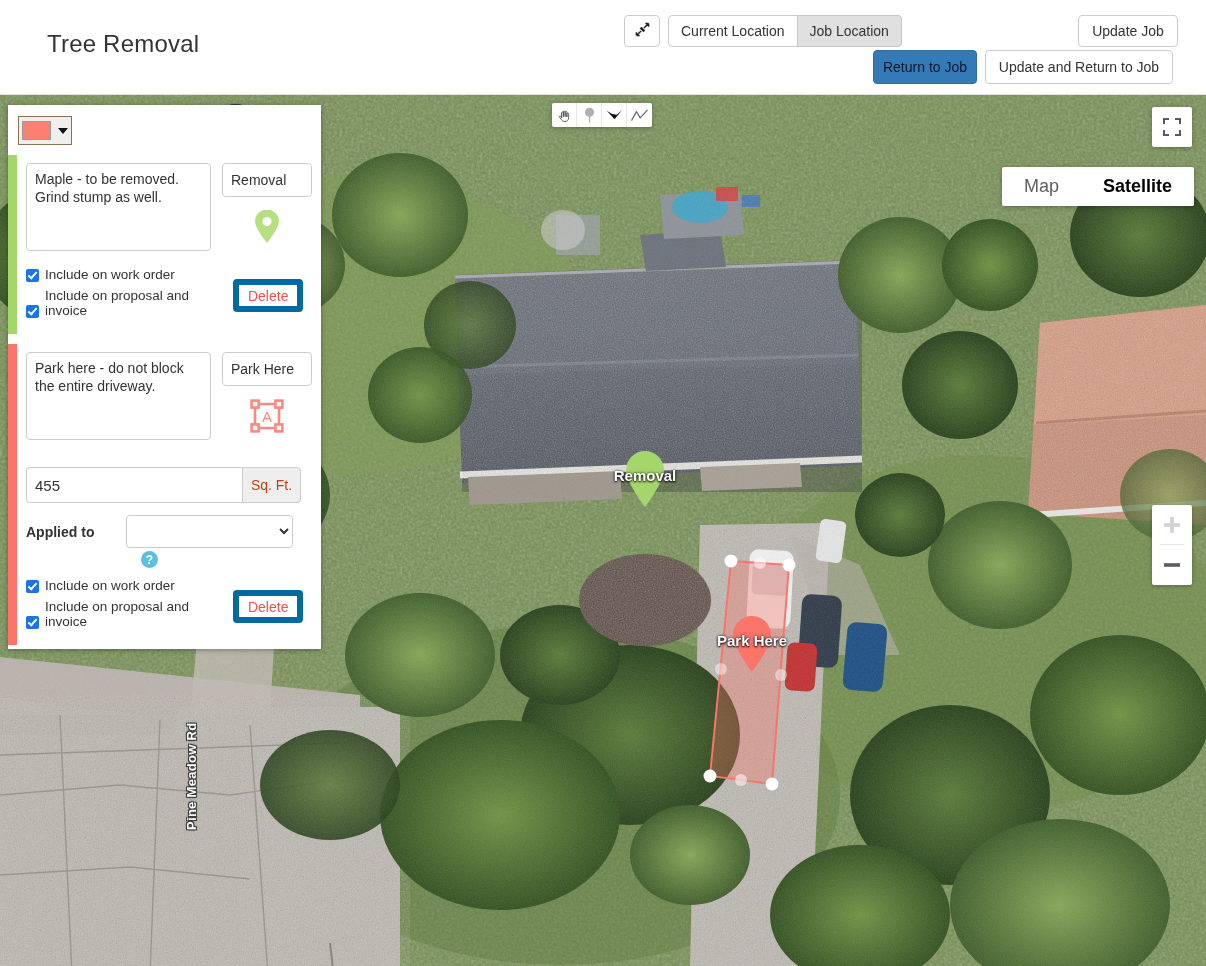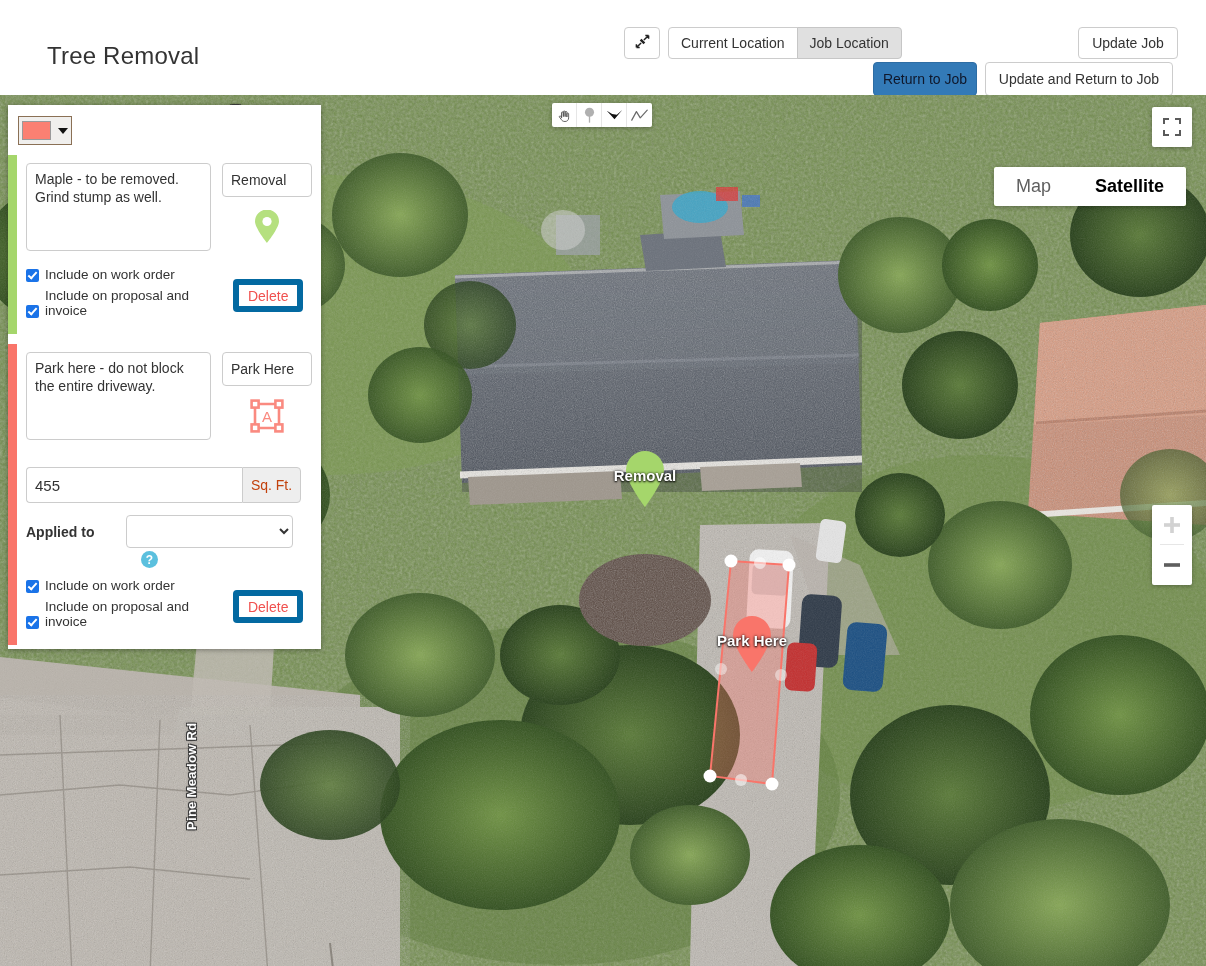--- a/index.html
+++ b/index.html
@@ -6,21 +6,21 @@
   html, body {
     margin: 0; padding: 0;
     width: 1206px; height: 966px;
     overflow: hidden;
     font-family: "Liberation Sans", sans-serif;
     background: #fff;
   }
 
   
   #header {
-    position: absolute; left: 0; top: 12px;
+    position: absolute; left: 0; top: 0;
     width: 1206px; height: 95px;
     background: #ffffff;
     border-bottom: 1px solid #e2e2e2;
   }
   #page-title {
     position: absolute; left: 47px; top: 30px;
     font-size: 24px; color: #333; font-weight: 400;
     letter-spacing: .2px;
   }
   .btn {
@@ -99,21 +99,21 @@
     position: absolute; right: 14px; top: 12px;
     width: 40px; height: 40px;
     background: #fff; border: none; border-radius: 2px;
     box-shadow: 0 1px 4px rgba(0,0,0,.3);
     display: flex; align-items: center; justify-content: center;
     cursor: pointer;
   }
 
   
   #maptype {
-    position: absolute; right: 20px; top: 72px;
+    position: absolute; right: 12px; top: 72px;
     display: flex;
     background: #84cc16;
     box-shadow: 0 1px 4px rgba(0,0,0,.3);
     border-radius: 2px;
     overflow: hidden;
   }
   #maptype .mt {
     padding: 9px 22px;
     font-size: 18px;
     color: #5f5f5f;

